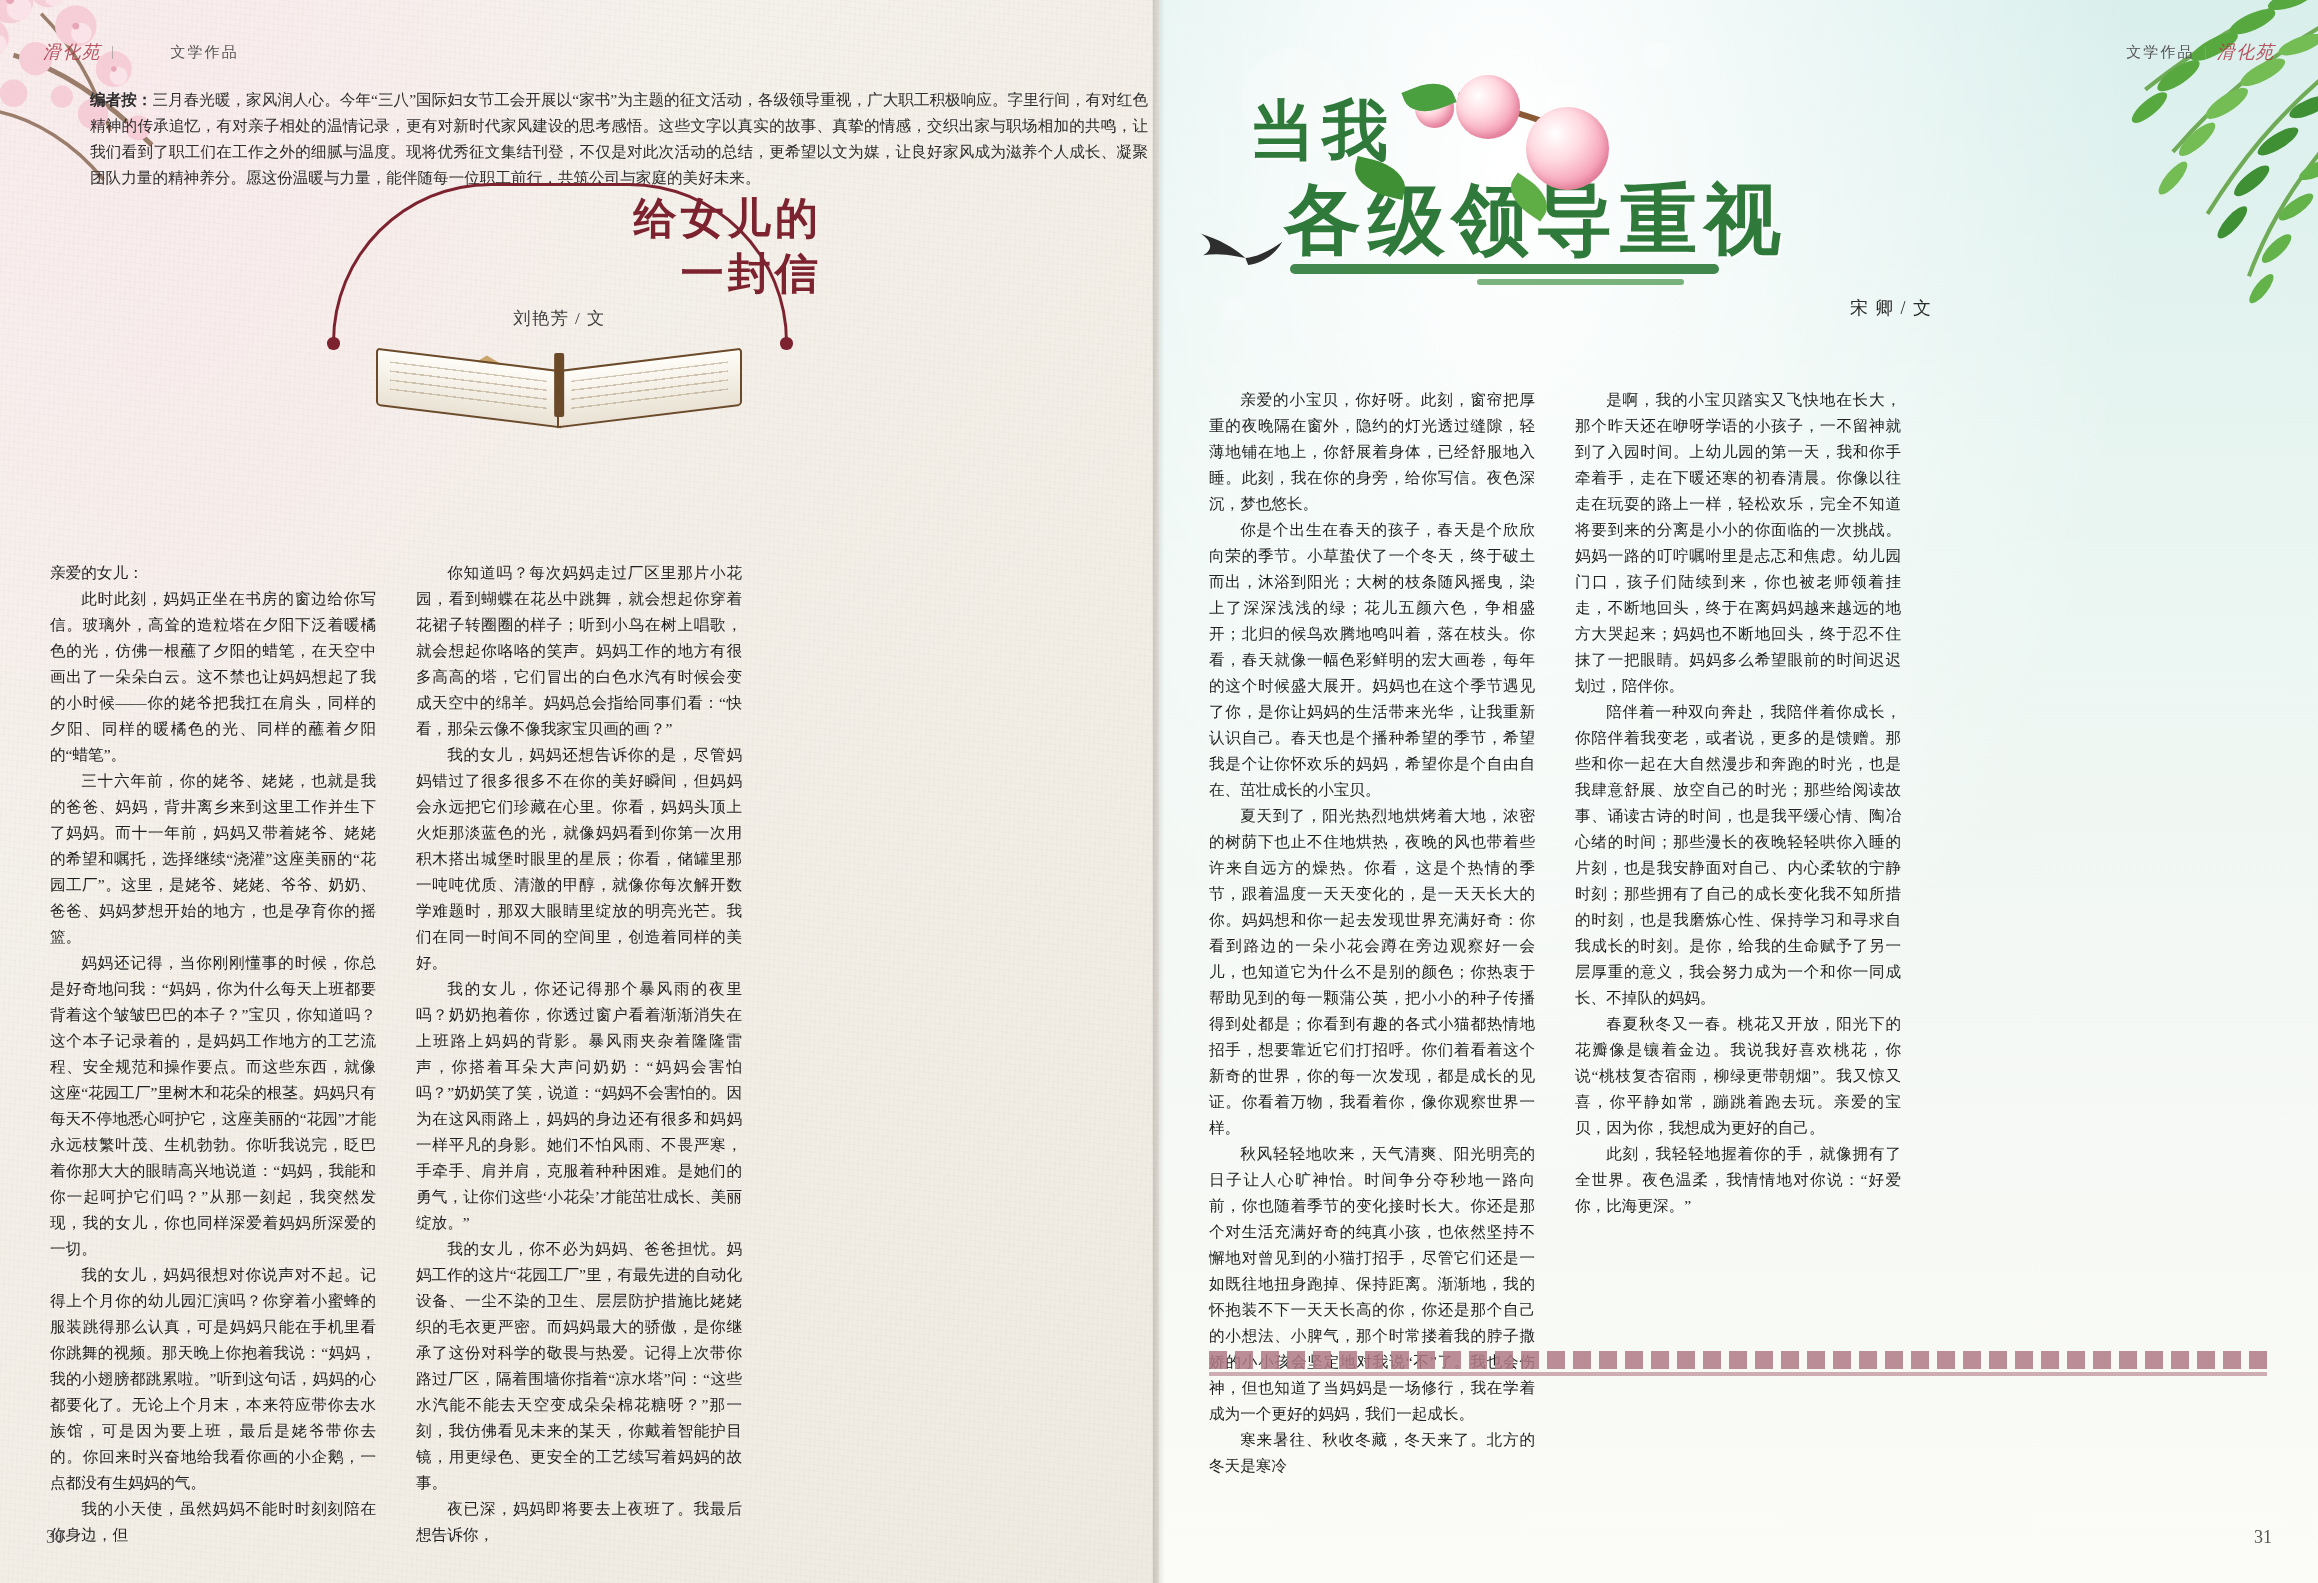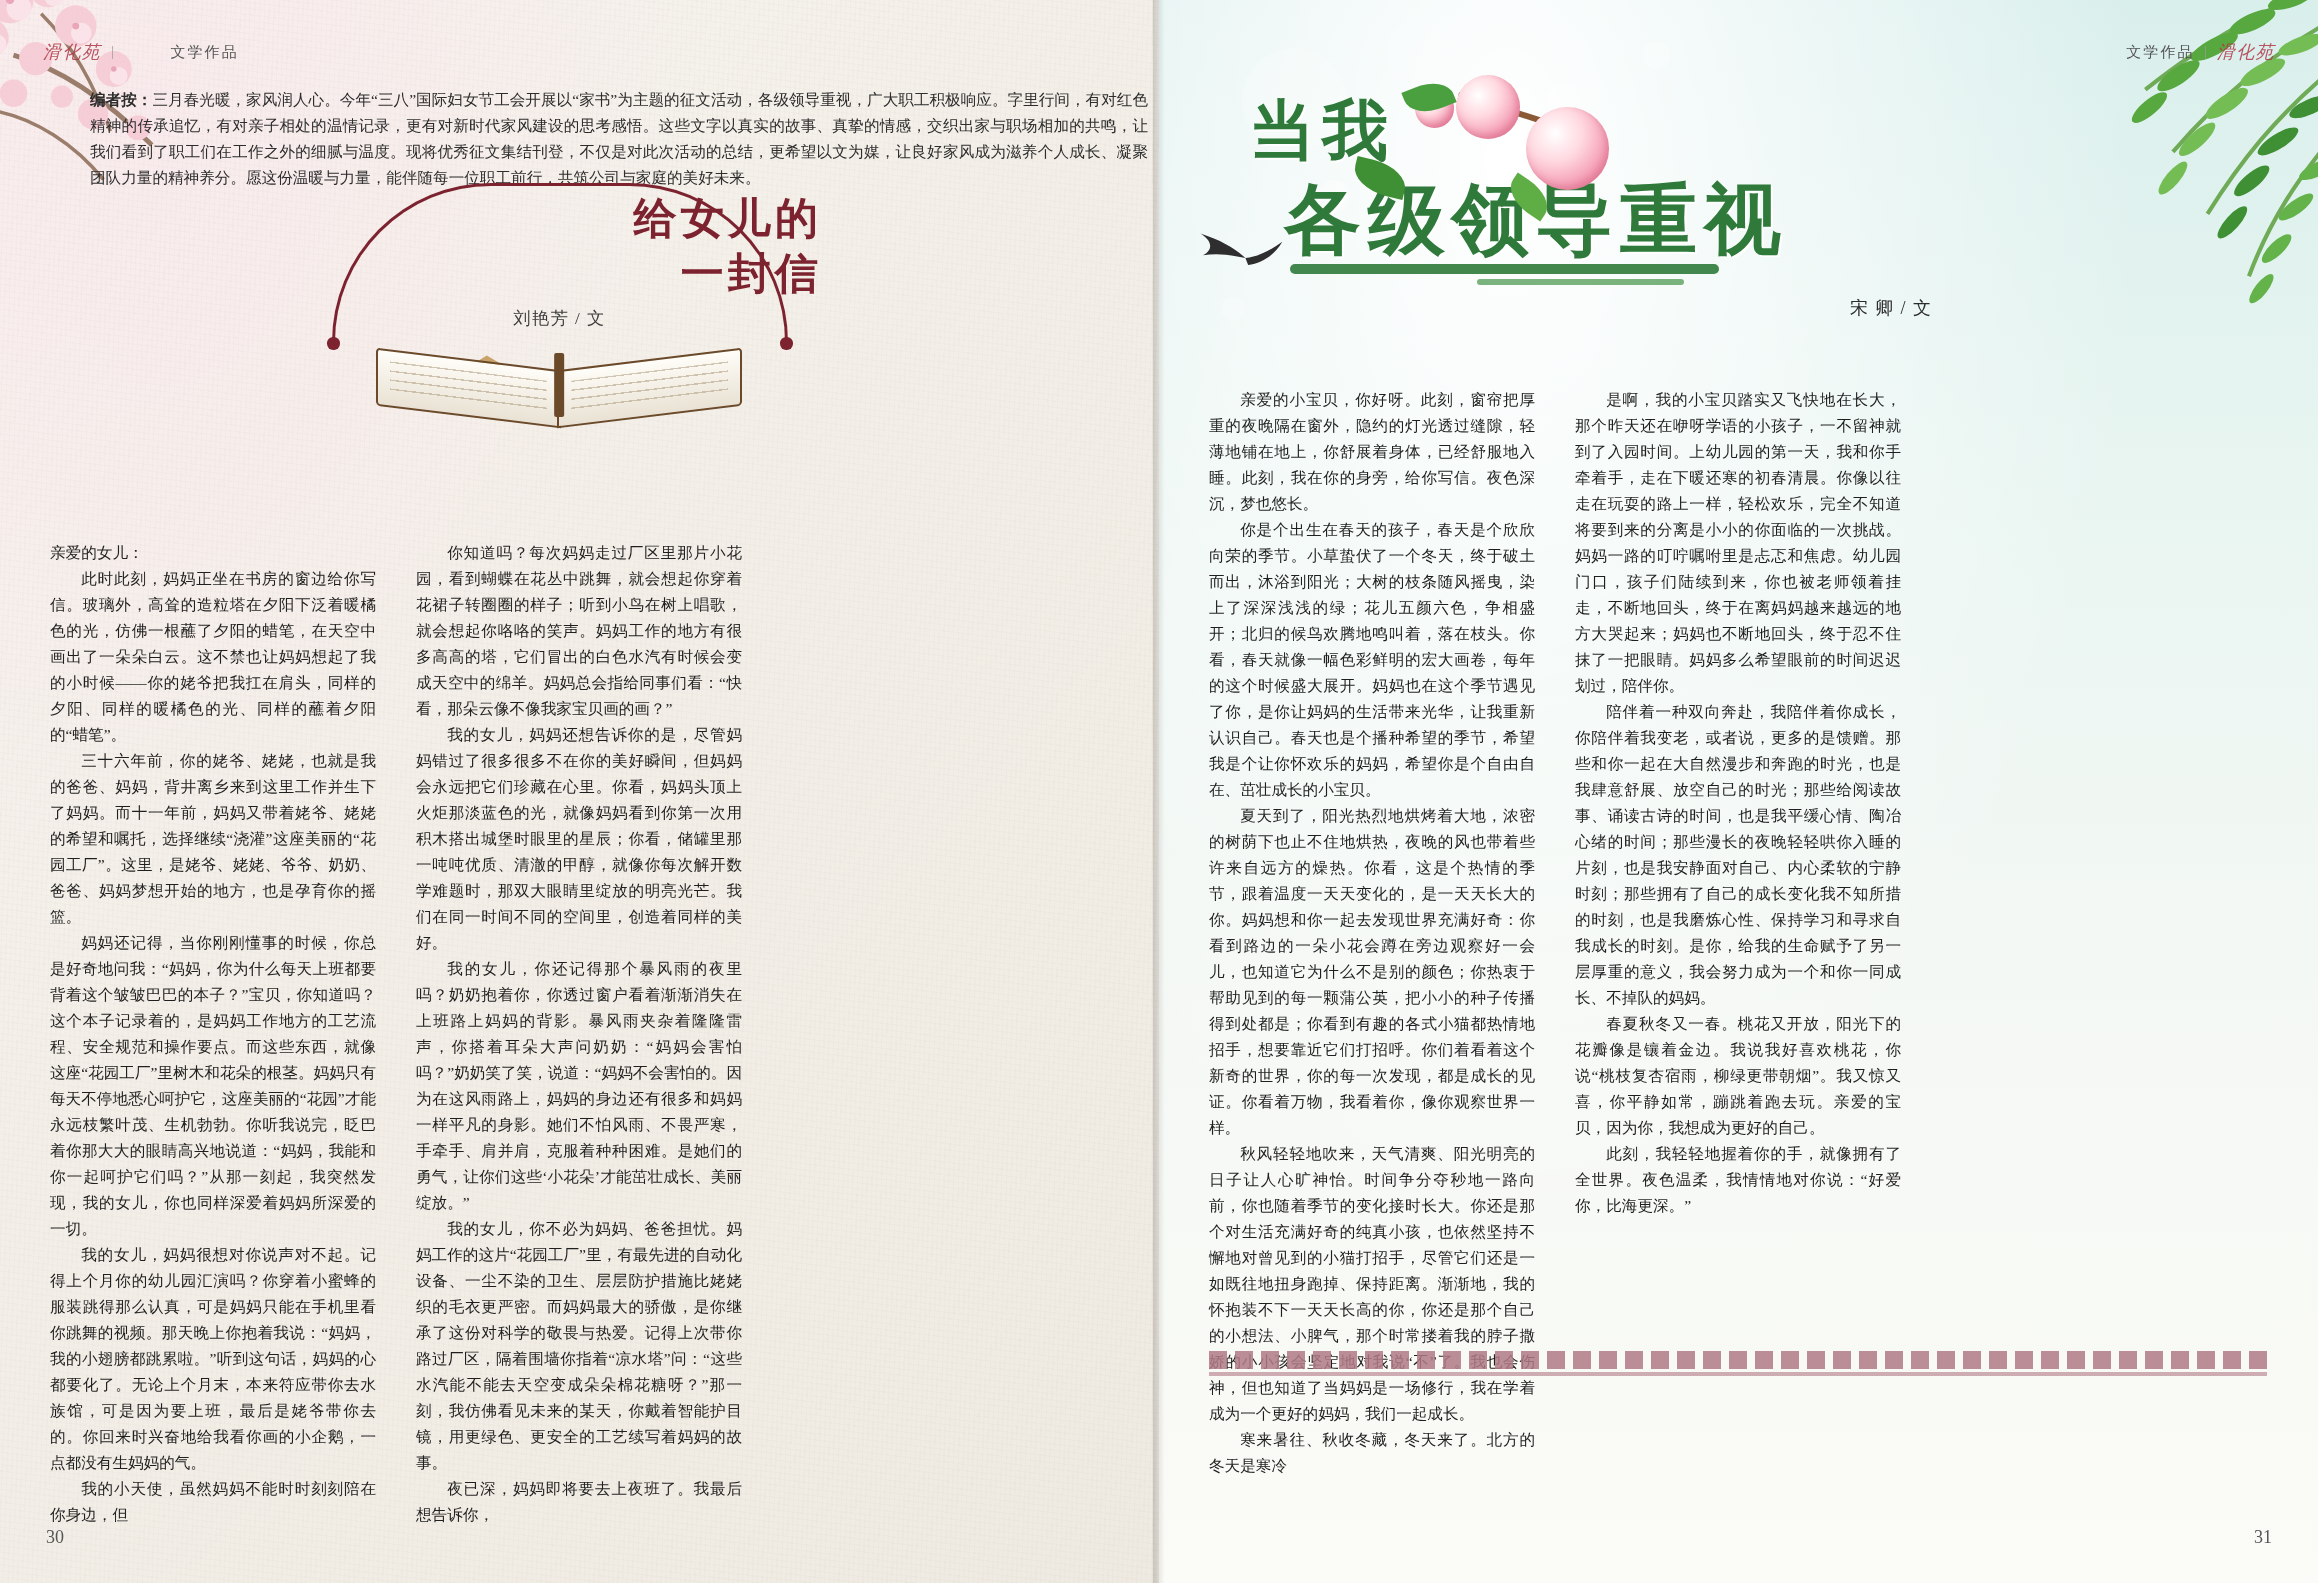--- a/index.html
+++ b/index.html
@@ -204,21 +204,20 @@
   }
   .columns {
     position: absolute;
     top: 560px;
     left: 50px;
     width: 1058px;
     height: 947px;
     display: flex;
     gap: 40px;
     z-index: 4;
-    align-items: center;
   }
   .col {
     width: 326px;
     font-size: 15.6px;
     line-height: 26px;
     color: #1f1f1f;
     text-align: justify;
   }
   .col p { margin: 0; text-indent: 2em; }
   .col p.noindent { text-indent: 0; }

